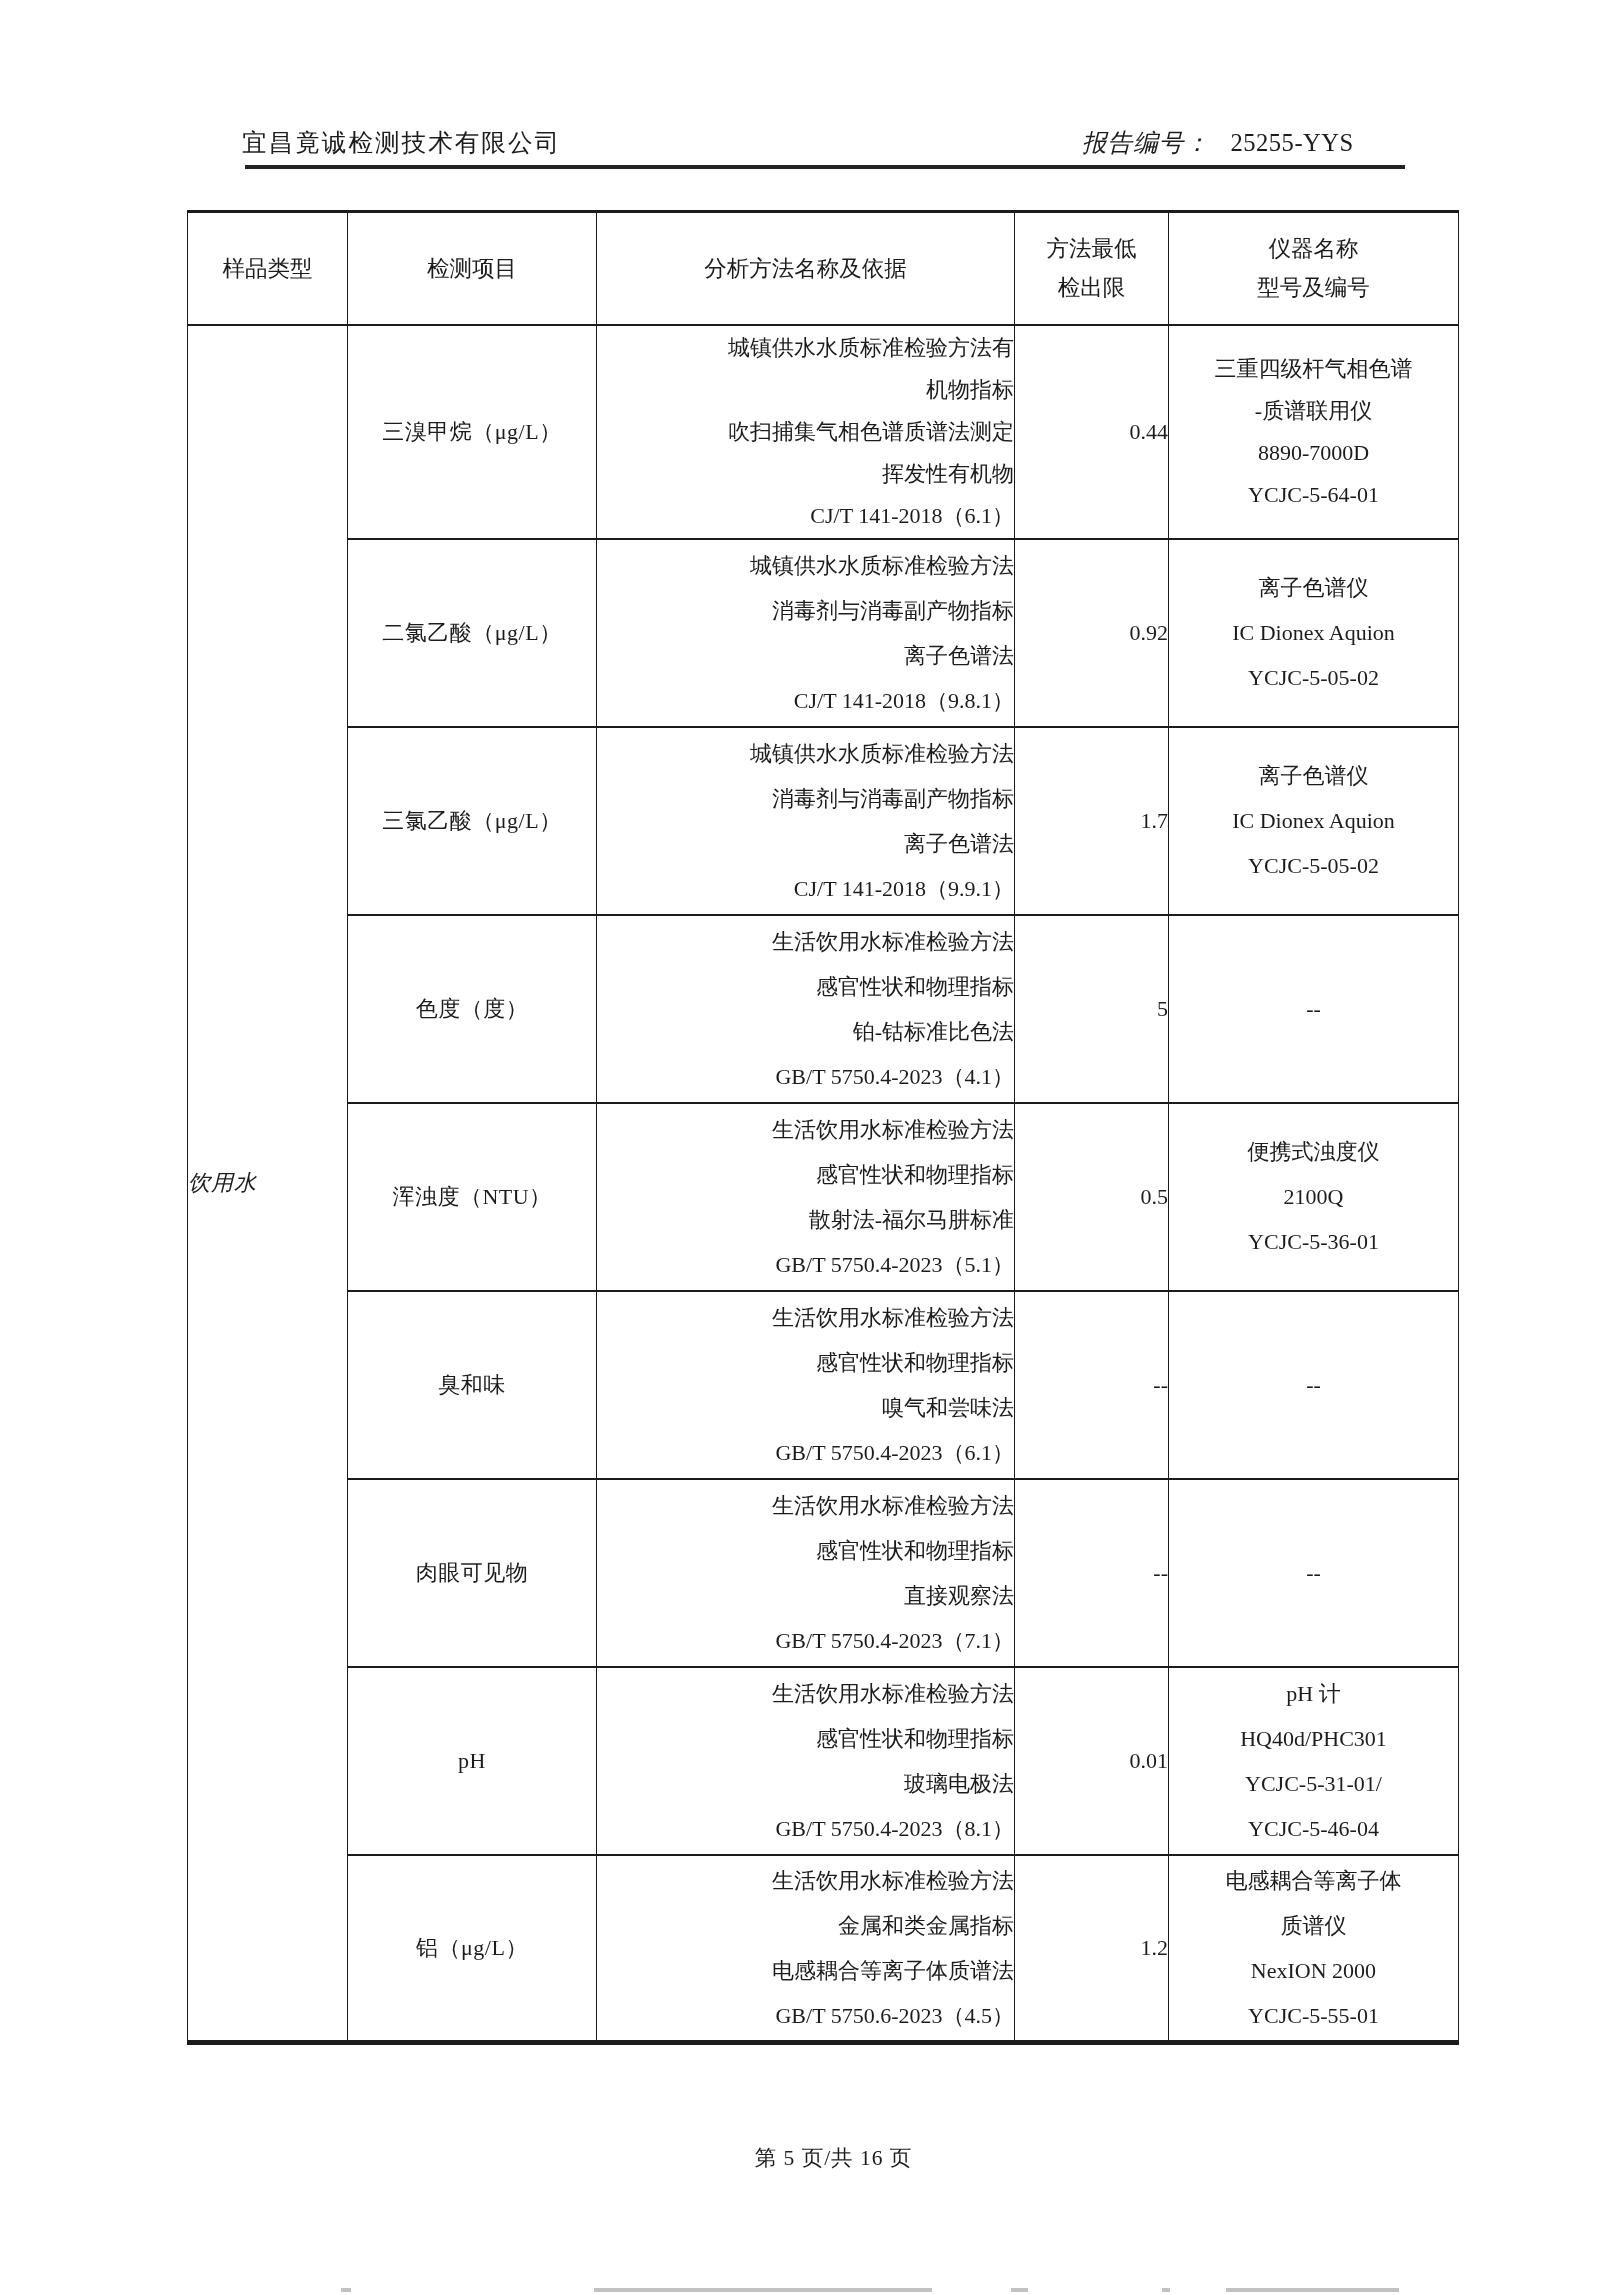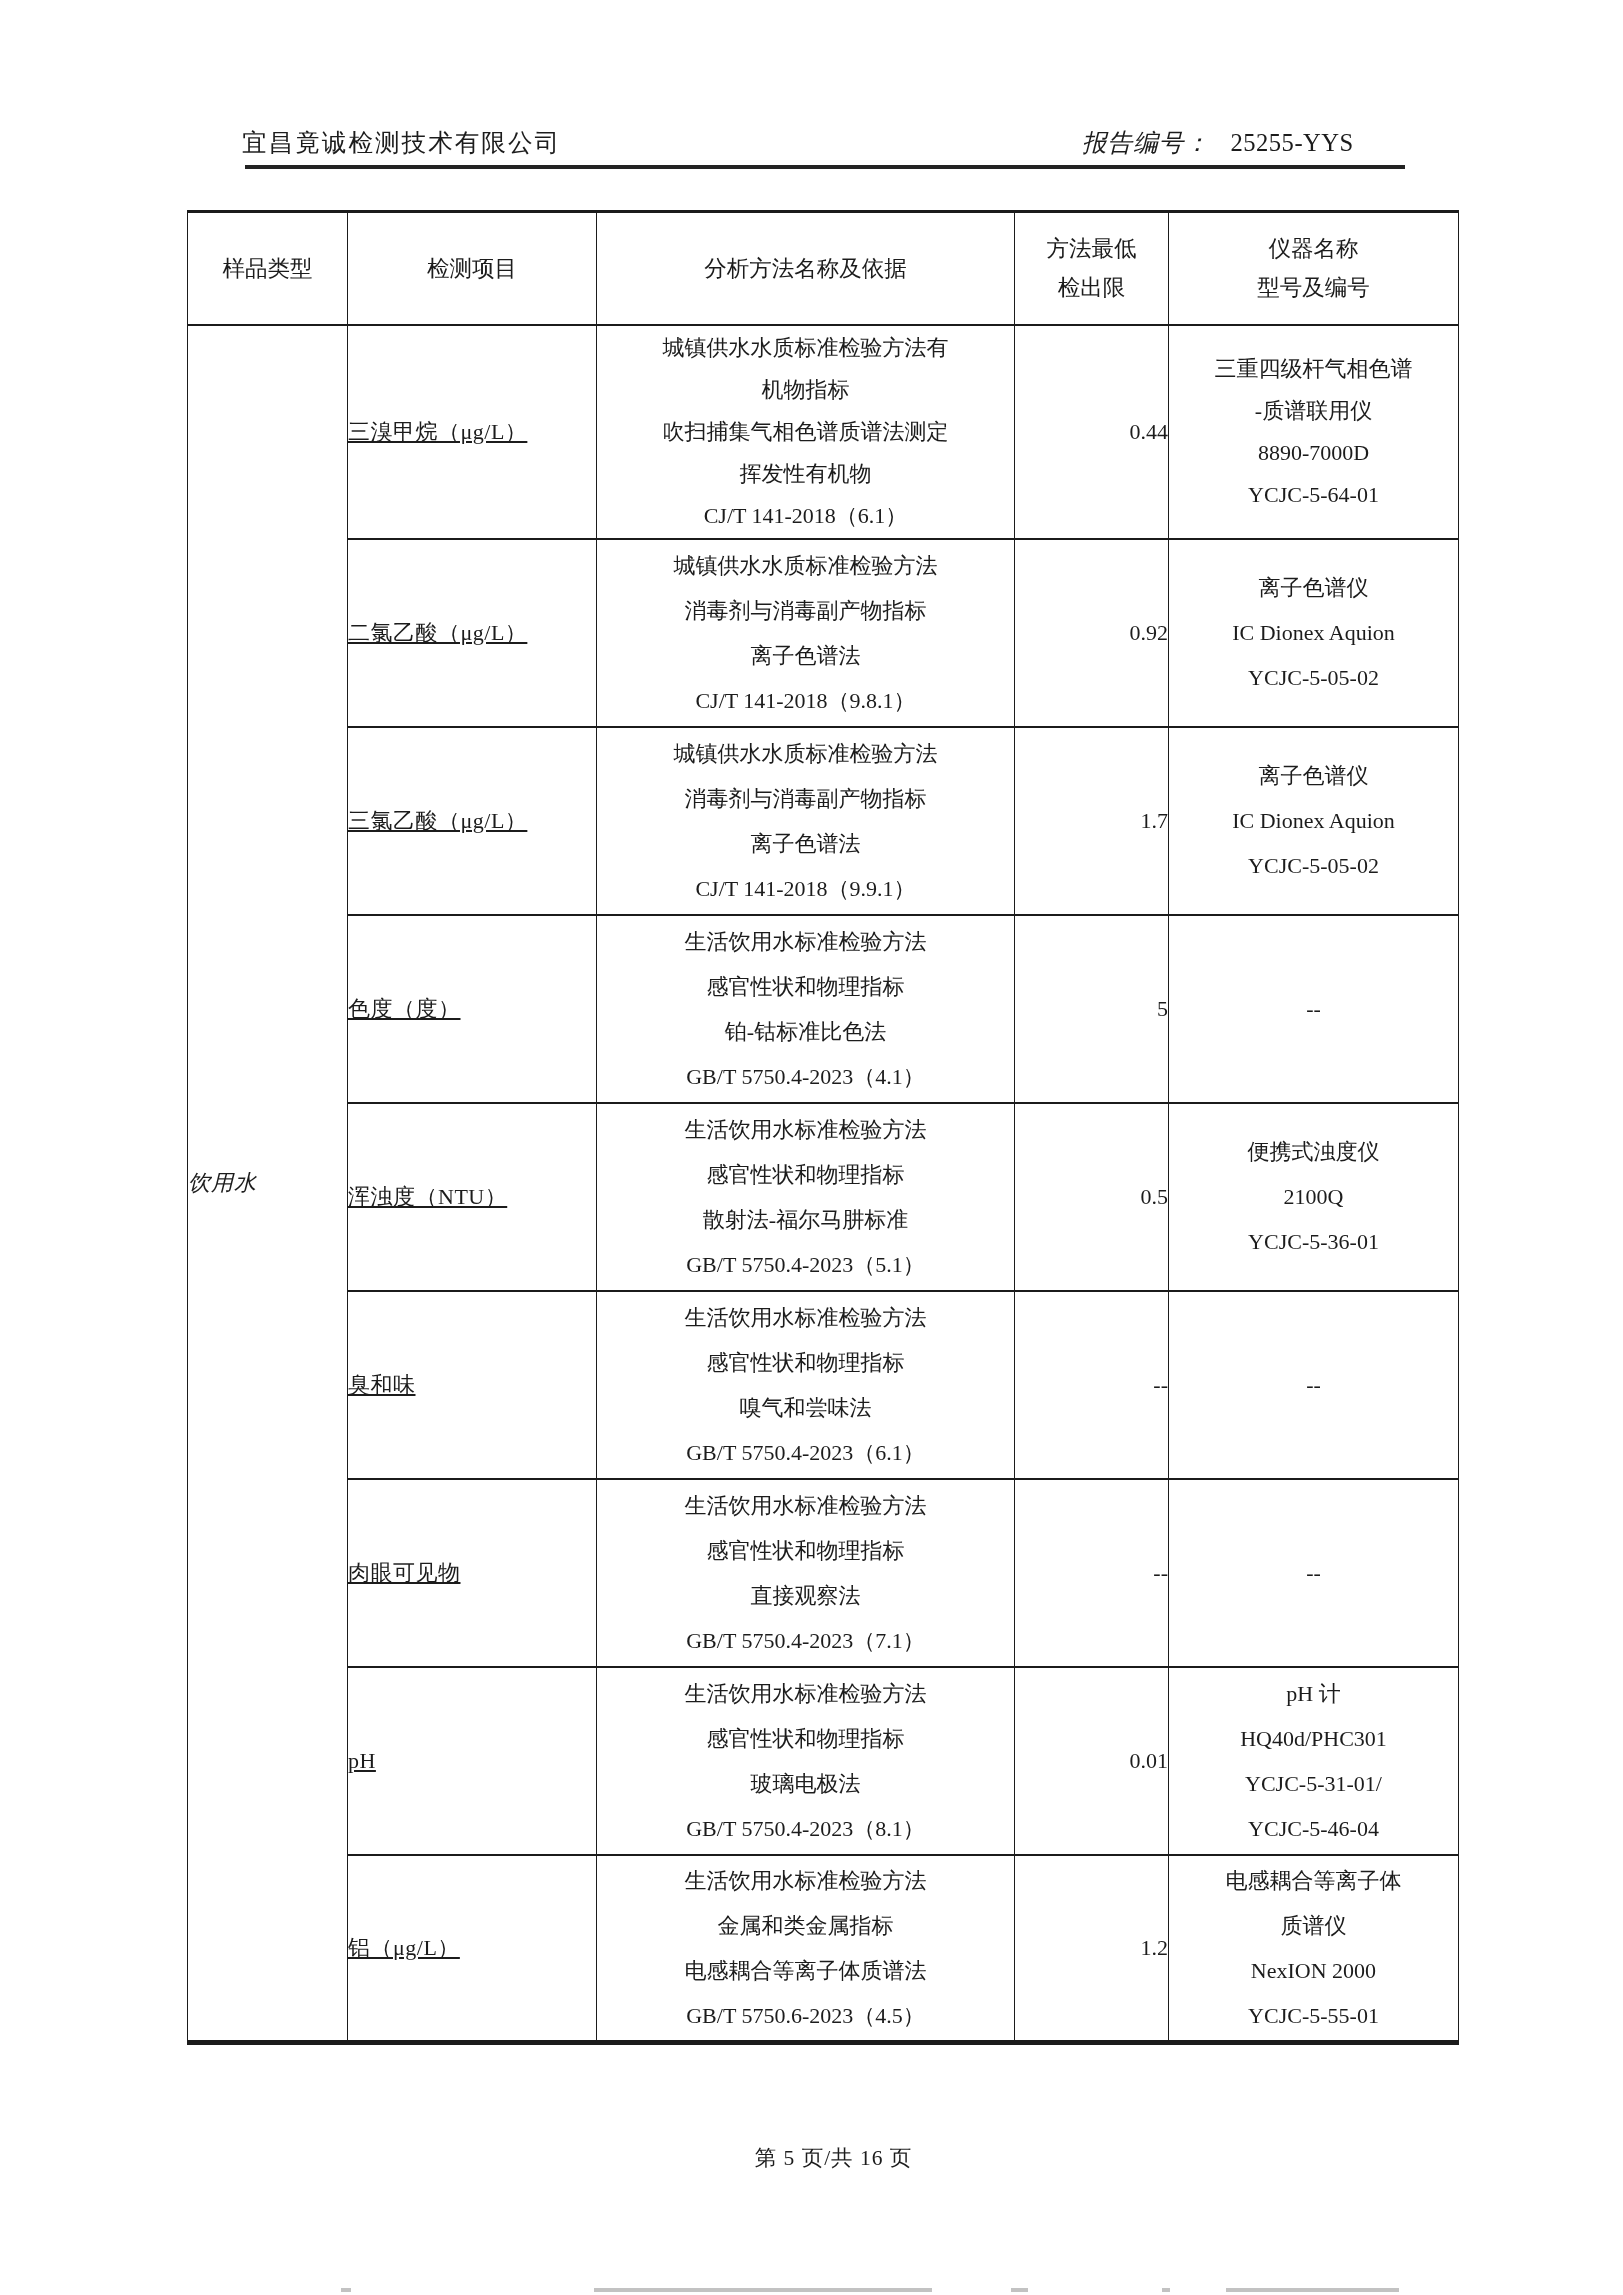--- a/index.html
+++ b/index.html
@@ -30,22 +30,22 @@
   }
   .methods td{border-top-width:2px;border-bottom-width:2px;}
   .methods th{
     border-bottom-width:2.6px;border-top-width:3.6px;
     text-align:center;line-height:39px;font-size:22.5px;
   }
   .r-head{height:113px;}
   .r-tall{height:214px;}
   .r-std{height:188px;}
   .c-sample{text-align:left;letter-spacing:1px;font-style:italic;}
-  .c-item{letter-spacing:0.5px;text-decoration:underline;}
-  .c-method{text-align:center;padding-left:21.5px;padding-right:10.2px;line-height:45px;}
+  .c-item{text-align:center;letter-spacing:0.5px;}
+  .c-method{text-align:right;padding-left:21.5px;padding-right:10.2px;line-height:45px;}
   .r-tall .c-method{line-height:42px;}
   .c-limit{text-align:right;}
   .c-instr{text-align:center;line-height:45px;}
   .r-tall .c-instr{line-height:42px;}
   
   .page-footer{
     position:absolute;left:0;top:2143px;width:1667px;
     text-align:center;font-size:21.5px;letter-spacing:1px;
   }
   

